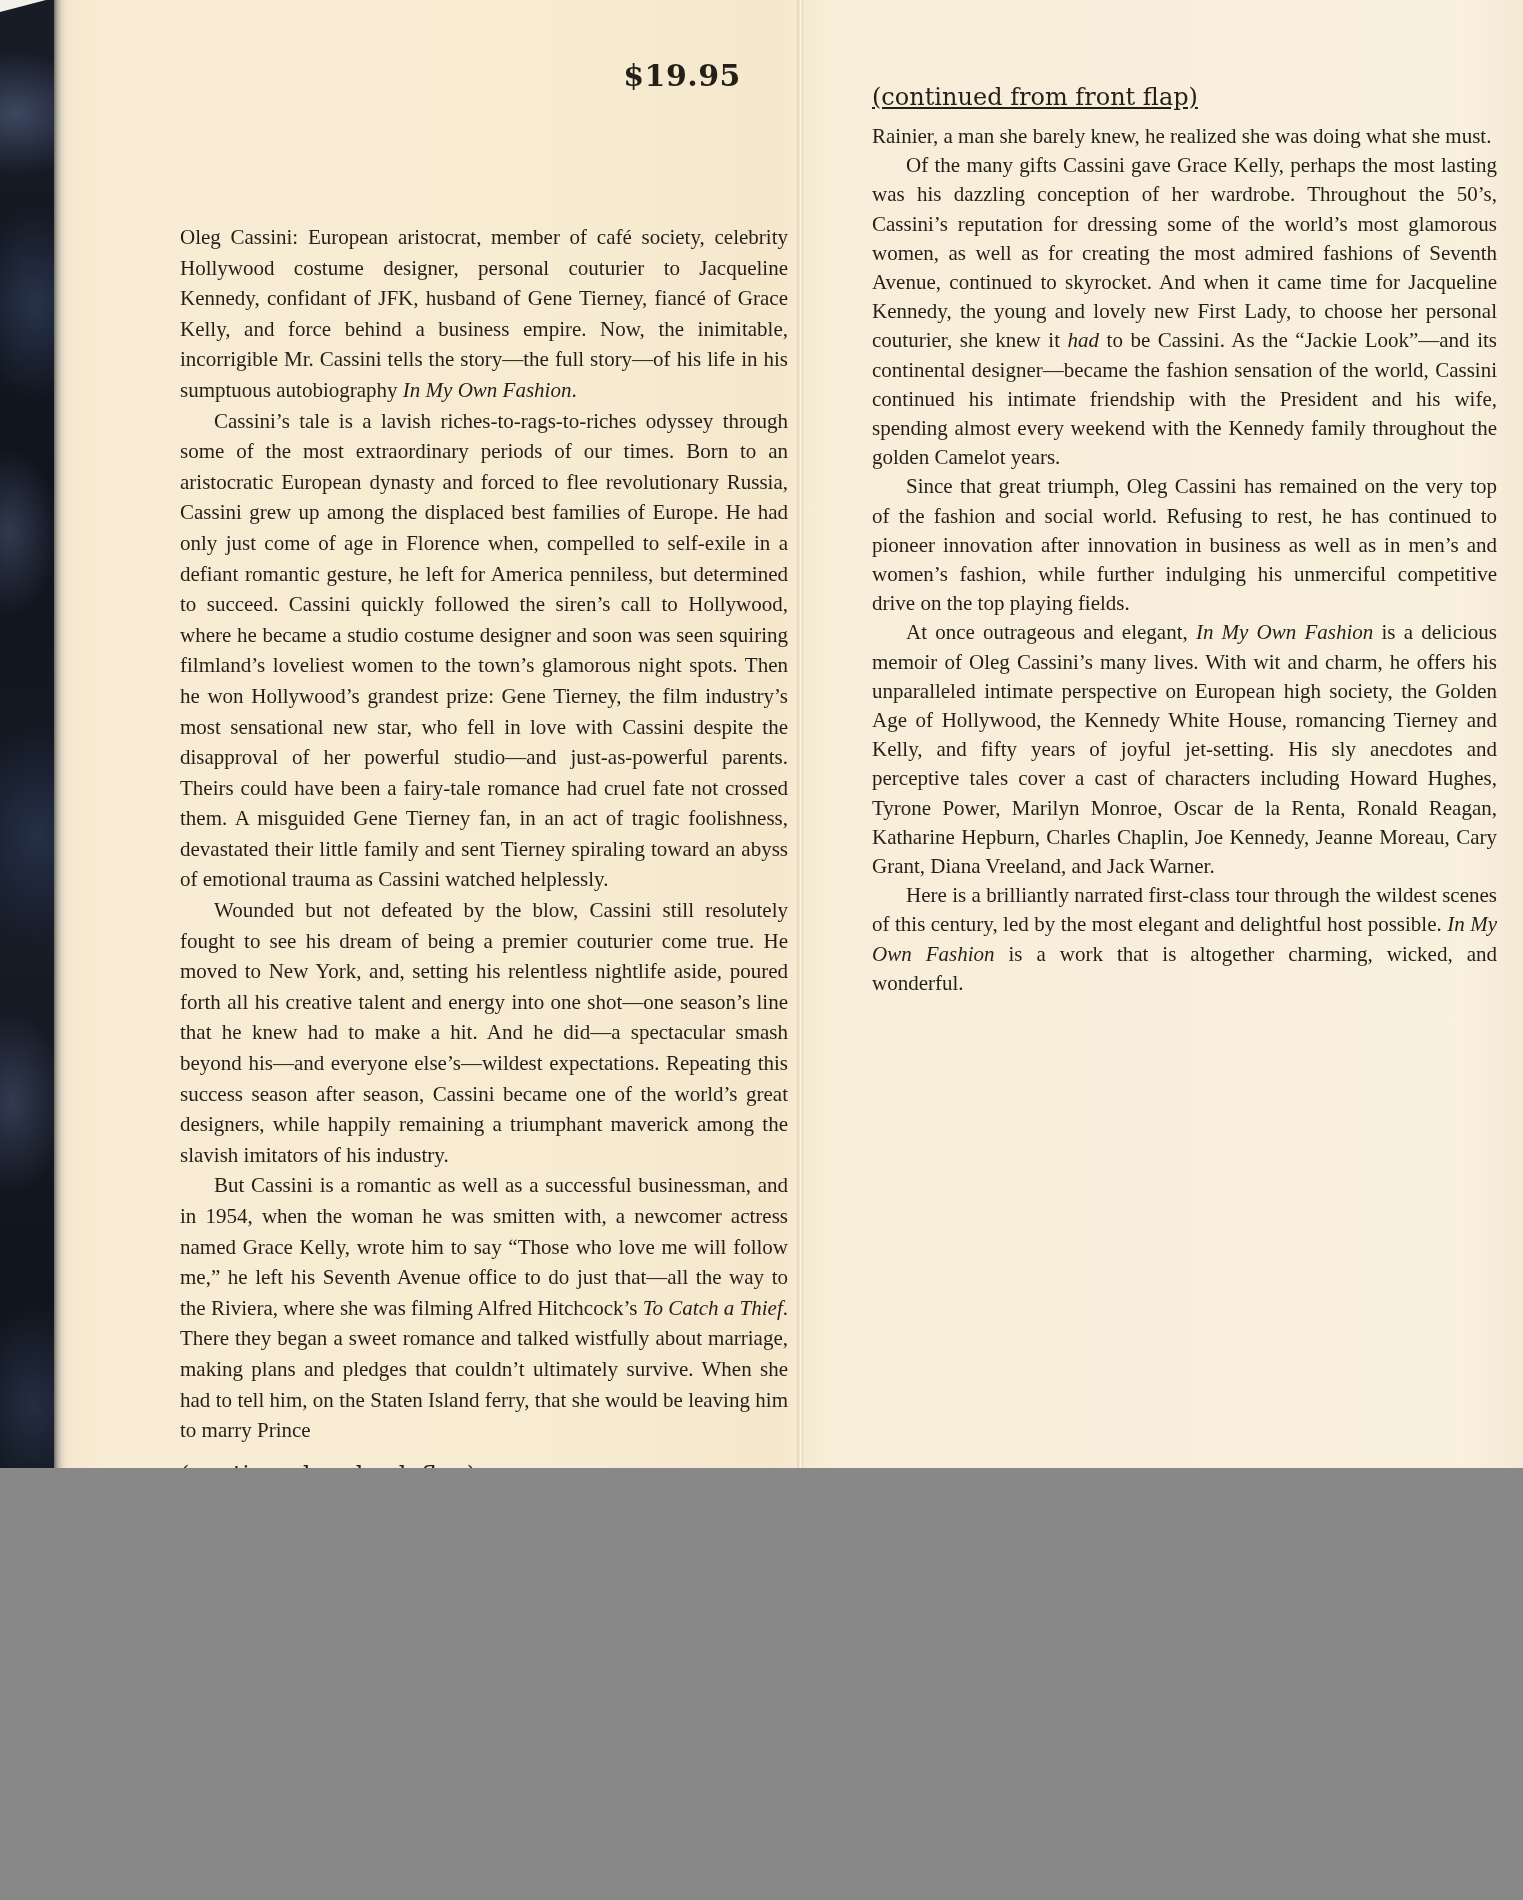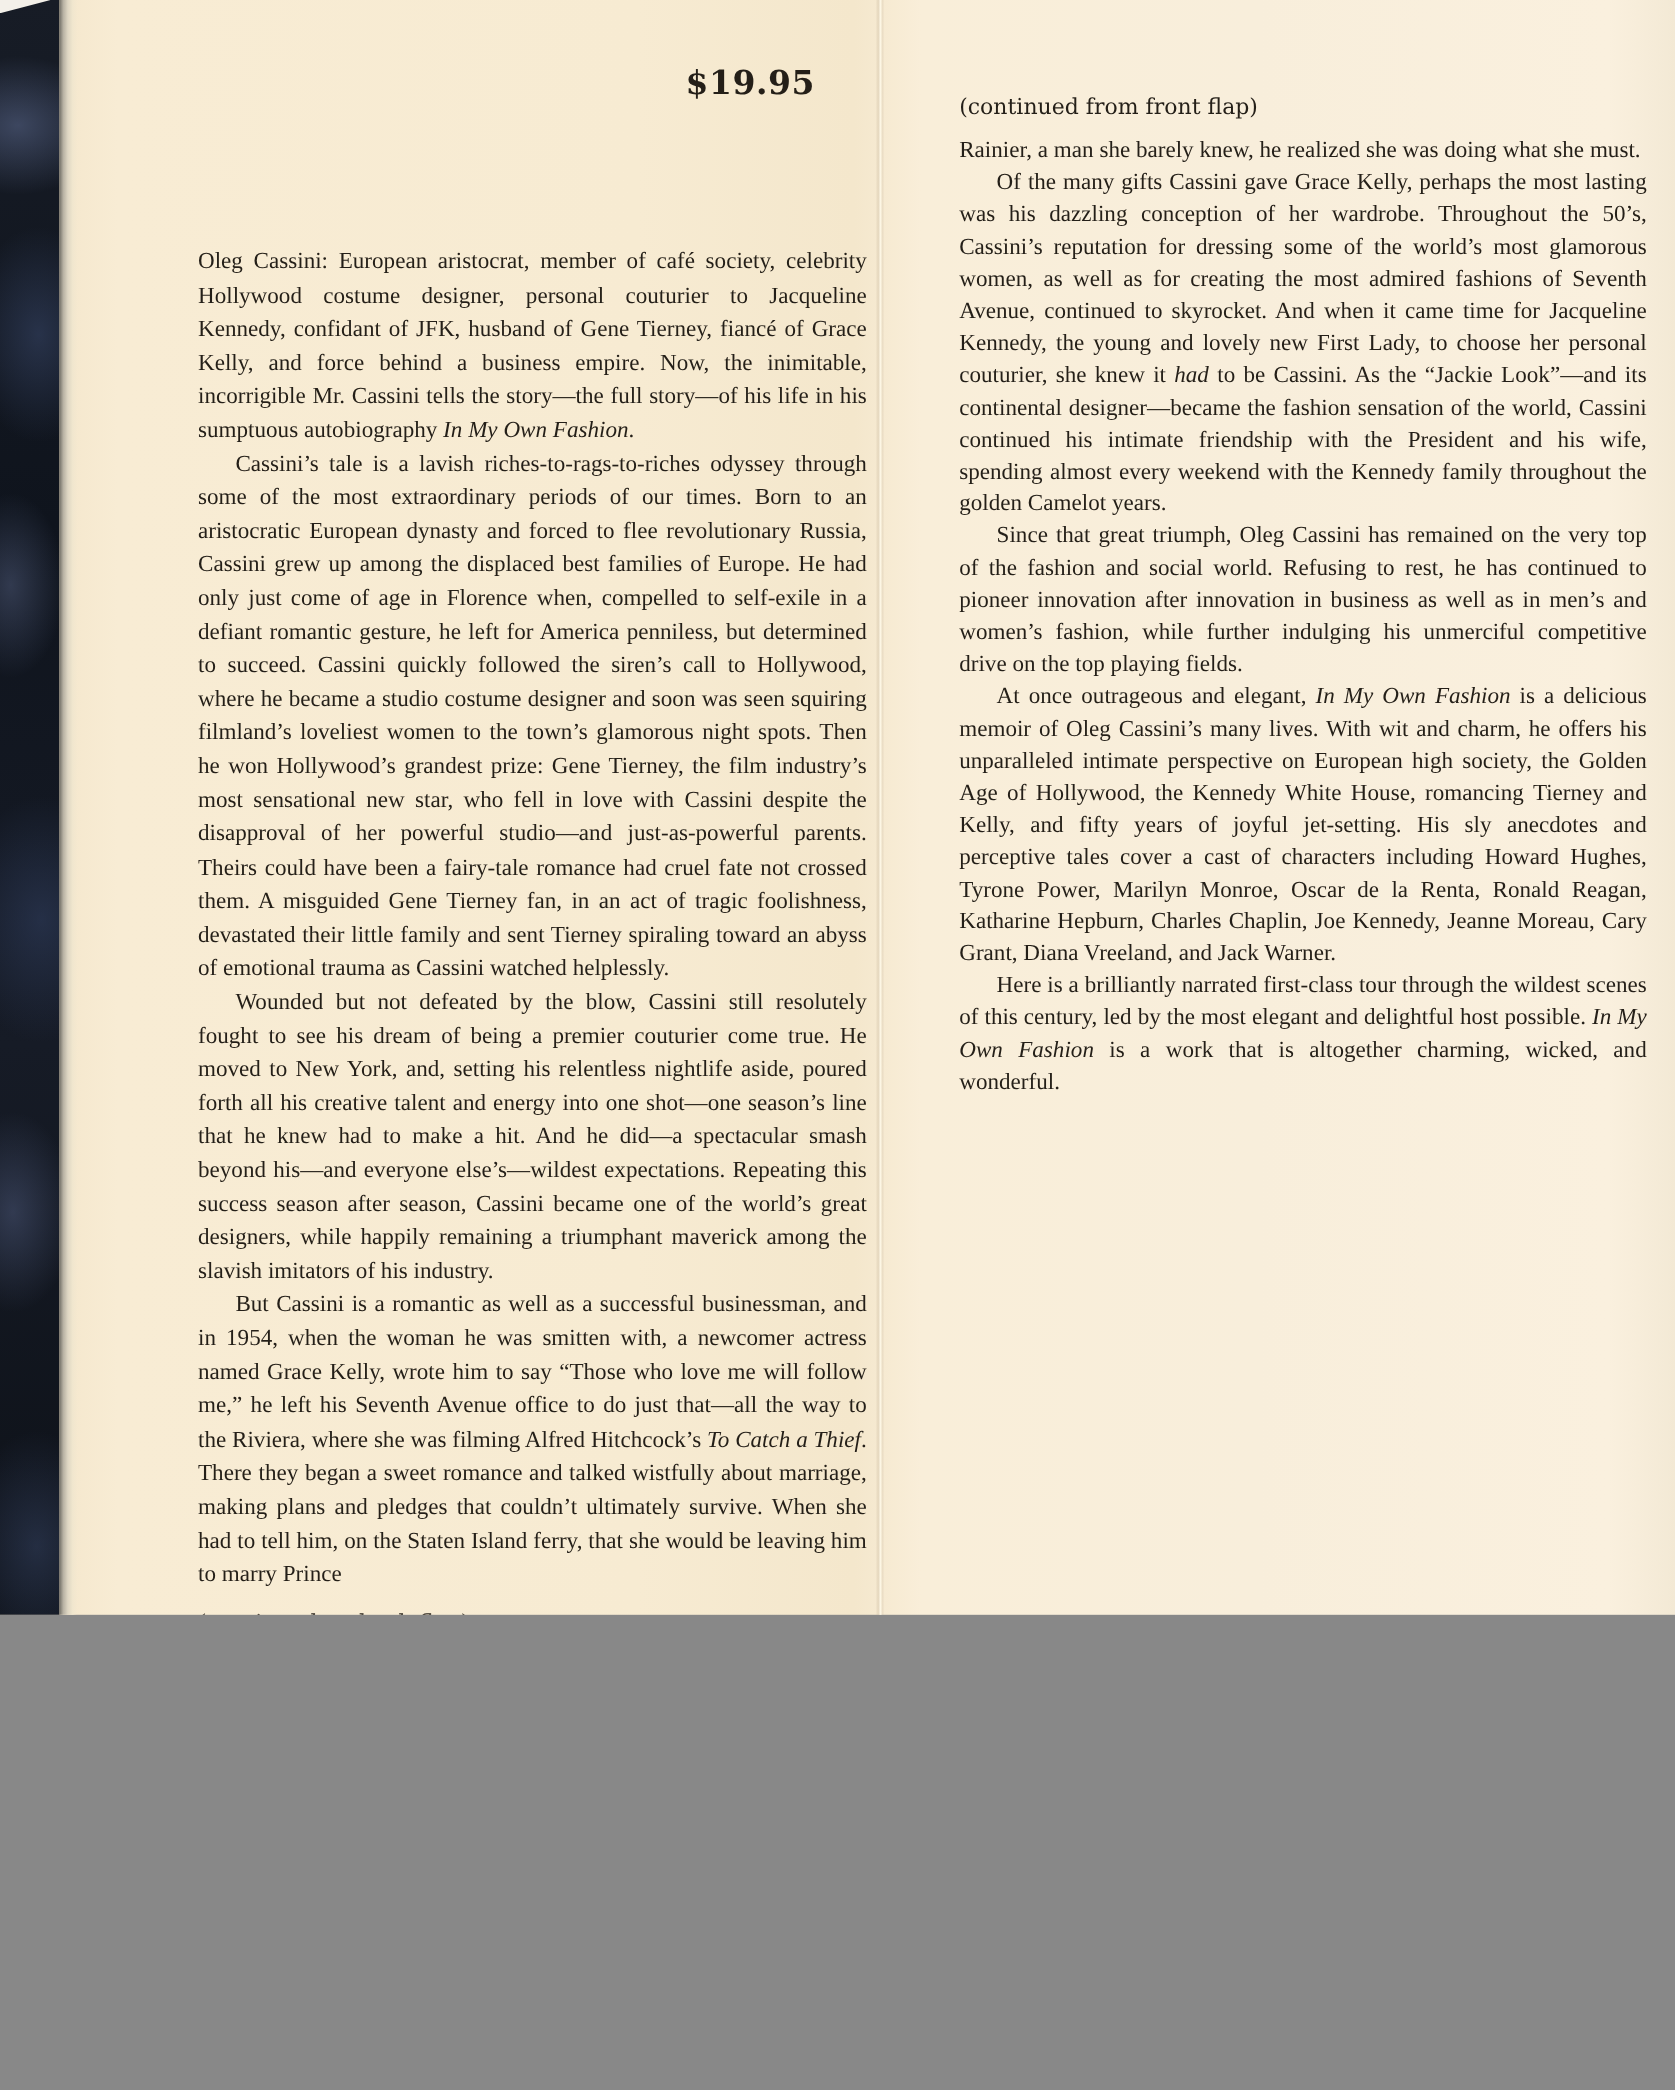--- a/index.html
+++ b/index.html
@@ -56,21 +56,21 @@
     text-align:right;font-size:30px;font-weight:bold;letter-spacing:.5px;
   }
   .front-col{
     position:absolute;left:133px;top:222px;width:608px;
     font-size:21px;line-height:30.6px;text-align:justify;margin-left:47px;
   }
   .back-col{
     position:absolute;left:872px;top:84px;width:625px;
     font-size:21px;line-height:29.2px;text-align:justify;
   }
-  .note{font-size:20px;line-height:26px;}
+  .note{font-size:24px;line-height:26px;text-decoration:underline;}
   .back-col .note{margin:0 0 12px 0;text-align:left;}
   .front-col .note{margin:16px 0 0 0;text-align:left;}
   p.para{margin:0;padding:0;font-family:Liberation Serif, serif;}
   p.para.indent{text-indent:34px;}
   p.para i{font-style:italic;}
   .credit{position:absolute;left:872px;top:1682px;font-size:21px;}
   .copyright{position:absolute;left:872px;top:1762px;font-size:21px;}
 </style>
 </head>
 <body>

